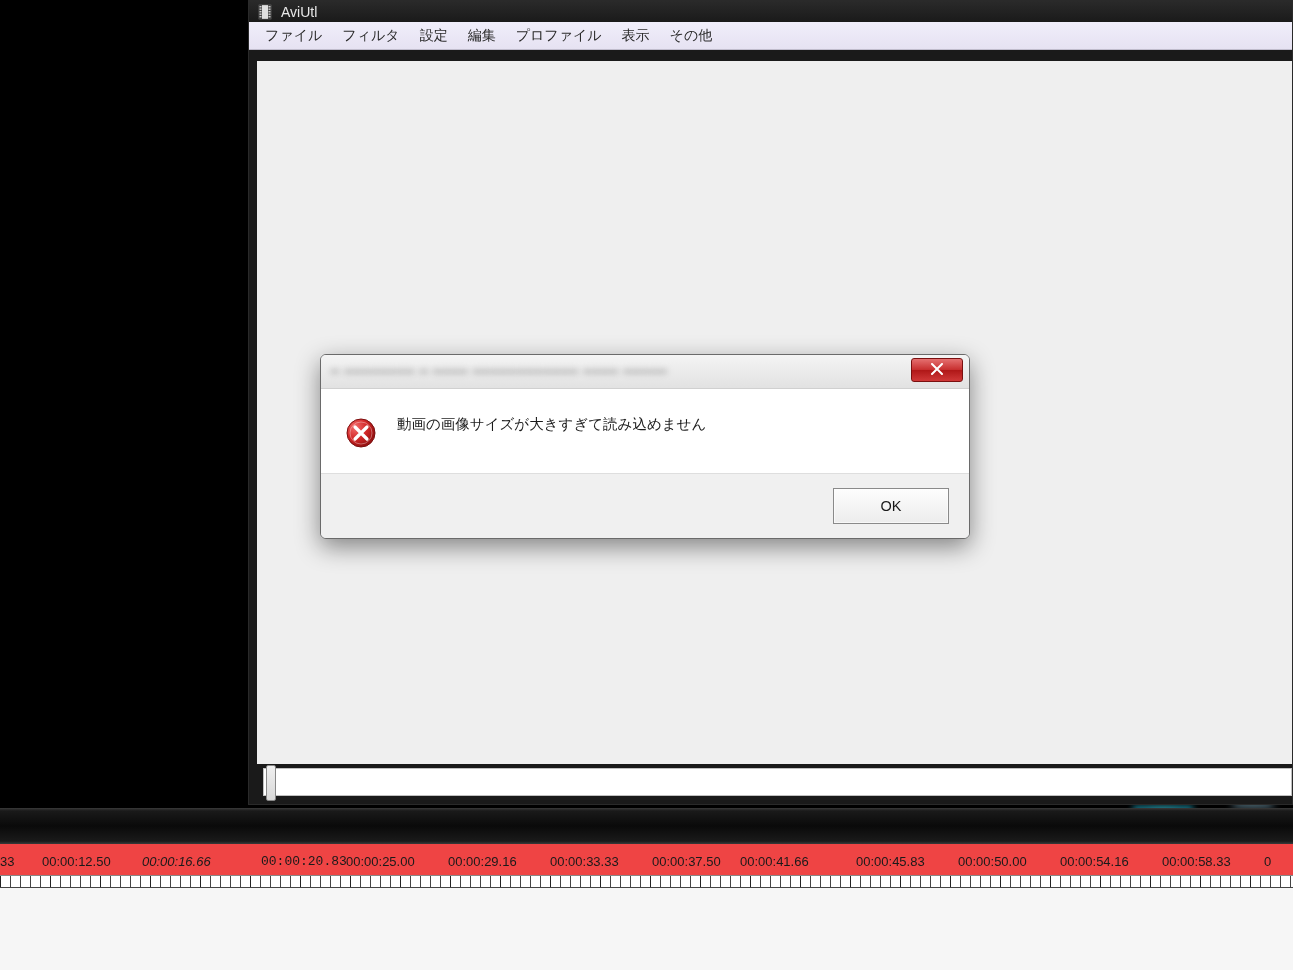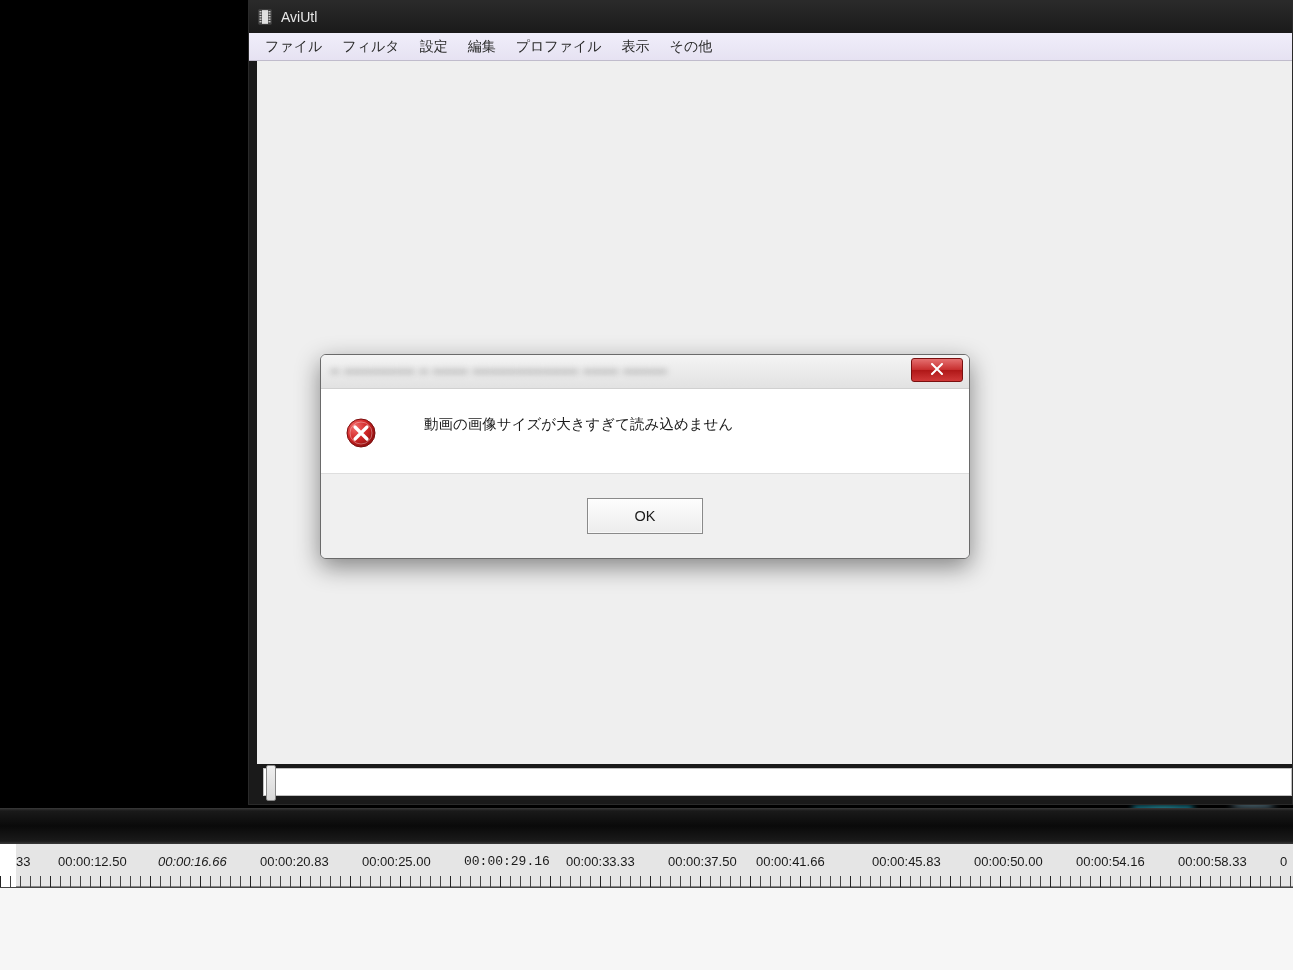--- a/index.html
+++ b/index.html
@@ -49,21 +49,21 @@
     .main-window {
       position: absolute;
       left: 248px;
       top: 0;
       right: 0;
       height: 805px;
       background: #1a1a1a;
       border: 1px solid #2a2a2a;
     }
     .titlebar {
-      height: 32px;
+      height: 21px;
       background: linear-gradient(to bottom, #2a2a2a, #1a1a1a);
       display: flex;
       align-items: center;
       padding: 0 8px;
       gap: 8px;
     }
     .titlebar-icon {
       width: 16px;
       height: 16px;
       display: flex;
@@ -170,27 +170,27 @@
       width: 32px;
       height: 32px;
       margin-top: 4px;
     }
     .dialog-message {
       flex: 1;
       font-size: 14.5px;
       color: #1a1a1a;
       line-height: 1.65;
     }
-    .dialog-message-line { display: block; margin-left: 27px; }
+    .dialog-message-line { display: block; }
     .dialog-footer {
       background: #f0f0f0;
       border-top: 1px solid #dedede;
-      padding: 24px 20px;
-      display: flex;
-      justify-content: center;
+      padding: 14px 20px;
+      display: flex;
+      justify-content: flex-end;
     }
     .ok-button {
       width: 116px;
       height: 36px;
       background: linear-gradient(to bottom, #fdfdfd, #ececec);
       border: 1px solid #8a8a8a;
       font-size: 14.5px;
       color: #1a1a1a;
       display: flex;
       align-items: center;
@@ -209,25 +209,24 @@
     .timeline-panel {
       position: absolute;
       left: 0;
       right: 0;
       top: 844px;
       bottom: 0;
       background: #fff;
     }
     .timeline-ruler {
       position: relative;
-      height: 43px;
-      background: #e5e5e5;
+      height: 32px;
+      background: #ef4444;
       border-bottom: 1px solid #888;
       overflow: hidden;
-      margin-left: 16px;
     }
     .ruler-label {
       position: absolute;
       top: 10px;
       font-size: 13px;
       color: #1a1a1a;
       white-space: nowrap;
     }
     .ruler-ticks {
       position: absolute;
@@ -332,23 +331,23 @@
   </div>
 </div>
 
 <div class="taskbar-strip"></div>
 
 <div class="timeline-panel">
   <div class="timeline-ruler" id="ruler">
       <span class="ruler-label" style="left: 0px;">33</span>
       <span class="ruler-label" style="left: 42px;">00:00:12.50</span>
       <span class="ruler-label" style="left: 142px; font-style: italic;">00:00:16.66</span>
-      <span class="ruler-label" style="left: 244px;">00:00:20.83</span>
+      <span class="ruler-label" style="left: 261px; font-family: Liberation Mono, monospace;">00:00:20.83</span>
       <span class="ruler-label" style="left: 346px;">00:00:25.00</span>
-      <span class="ruler-label" style="left: 448px; font-family: Liberation Mono, monospace;">00:00:29.16</span>
+      <span class="ruler-label" style="left: 448px;">00:00:29.16</span>
       <span class="ruler-label" style="left: 550px;">00:00:33.33</span>
       <span class="ruler-label" style="left: 652px;">00:00:37.50</span>
       <span class="ruler-label" style="left: 740px;">00:00:41.66</span>
       <span class="ruler-label" style="left: 856px;">00:00:45.83</span>
       <span class="ruler-label" style="left: 958px;">00:00:50.00</span>
       <span class="ruler-label" style="left: 1060px;">00:00:54.16</span>
       <span class="ruler-label" style="left: 1162px;">00:00:58.33</span>
       <span class="ruler-label" style="left: 1264px;">0</span>
     </div>
   <div class="ruler-ticks"></div>

